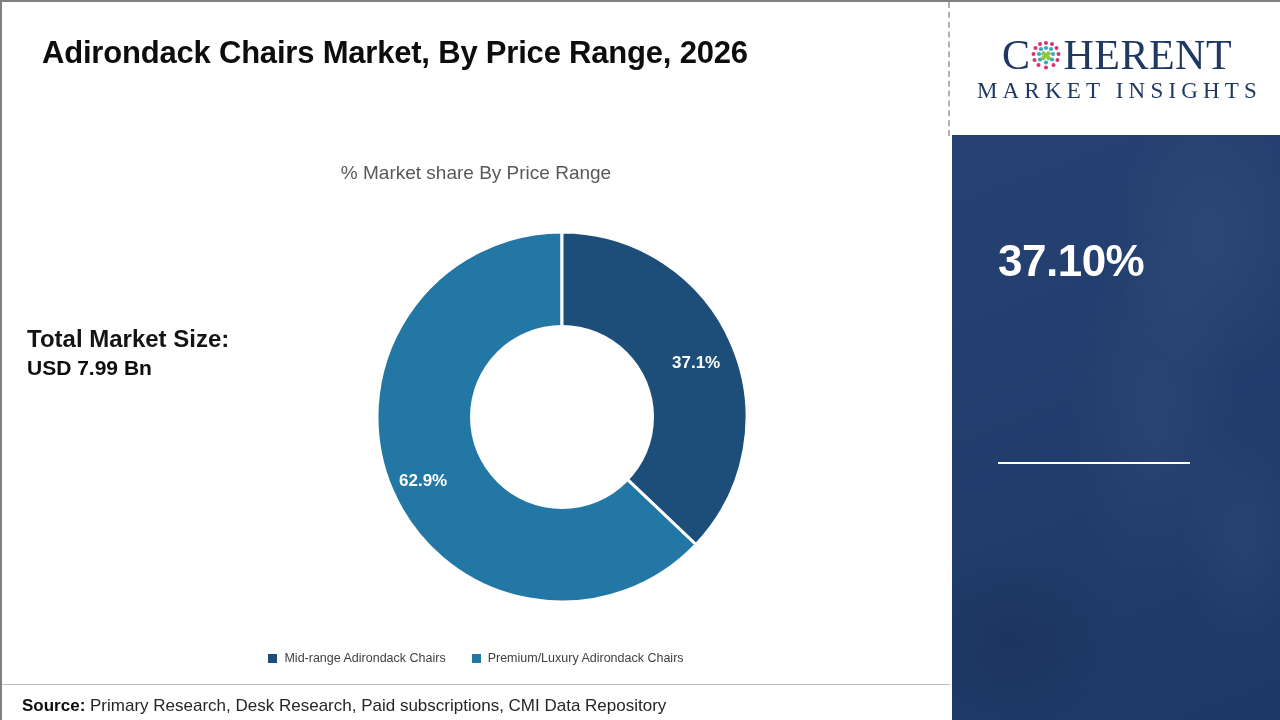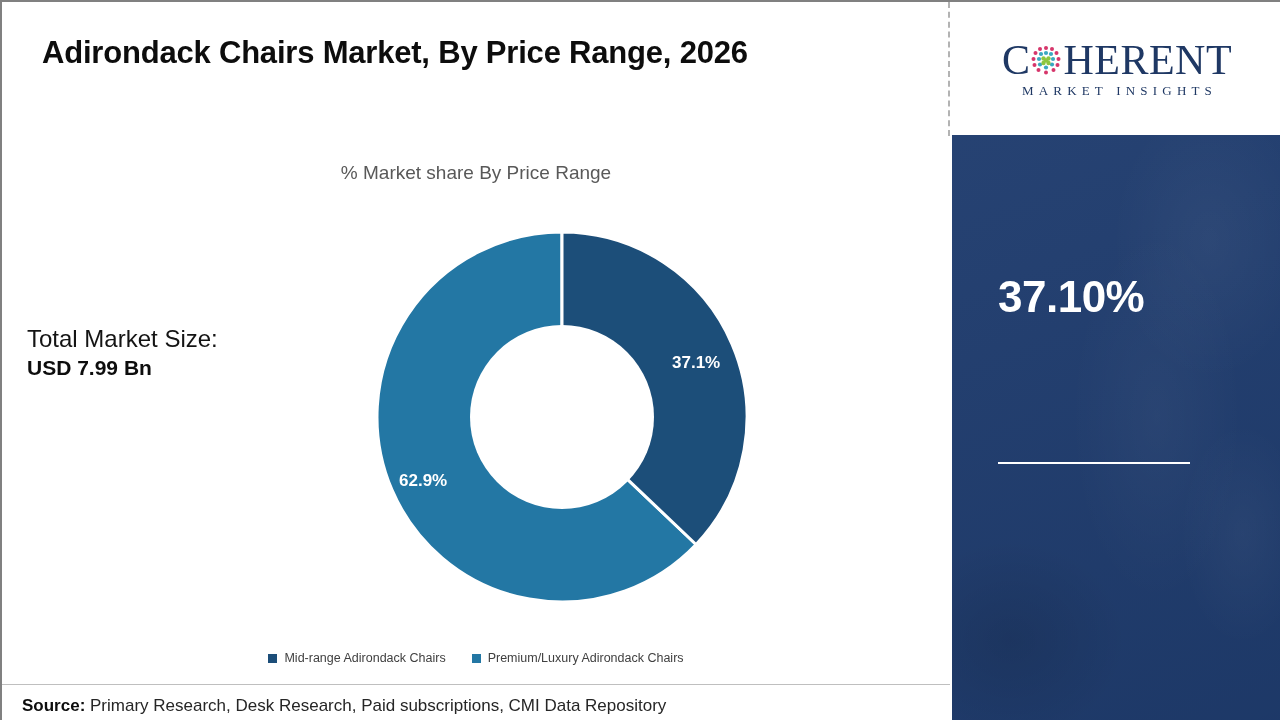--- a/index.html
+++ b/index.html
@@ -45,21 +45,21 @@
   .total-market {
     position: absolute;
     left: 25px; top: 322px;
     width: 330px;
     line-height: 1.28;
   }
   .total-market .tm-label {
     display: block;
     font-size: 24px;
     color: #141414;
-    font-weight: normal;
+    font-weight: bold;
   }
   .total-market .tm-value {
     display: block;
     font-size: 21px;
     color: #0d0d0d;
     font-weight: bold;
   }
 
   
   .donut-wrap {
@@ -157,21 +157,21 @@
     font-weight: normal;
     letter-spacing: 0.5px;
   }
   .logo-globe {
     width: 32px; height: 32px;
     margin: 0 1px 0 0;
     display: inline-block;
   }
   .logo-sub {
     font-family: "Liberation Serif", serif;
-    font-size: 13px;
+    font-size: 23px;
     color: #1f3864;
     letter-spacing: 5.2px;
     margin-top: 2px;
     padding-left: 5px;
     text-align: right;
   }
   .panel-body {
     position: absolute;
     left: 0; top: 133px;
     width: 330px; height: 587px;
@@ -194,21 +194,20 @@
     left: 46px; top: 104px;
     width: 262px;
   }
   .big-pct {
     font-size: 44px;
     font-weight: bold;
     color: #ffffff;
     letter-spacing: -0.5px;
     line-height: 1;
     margin-bottom: 14px;
-    margin-top: 36px;
   }
   .panel-desc {
     font-size: 17px;
     color: #f2f2f2;
     line-height: 1.42;
   }
   .panel-desc b { font-weight: bold; color: #ffffff; }
   .panel-rule {
     position: absolute;
     left: 46px; top: 327px;

